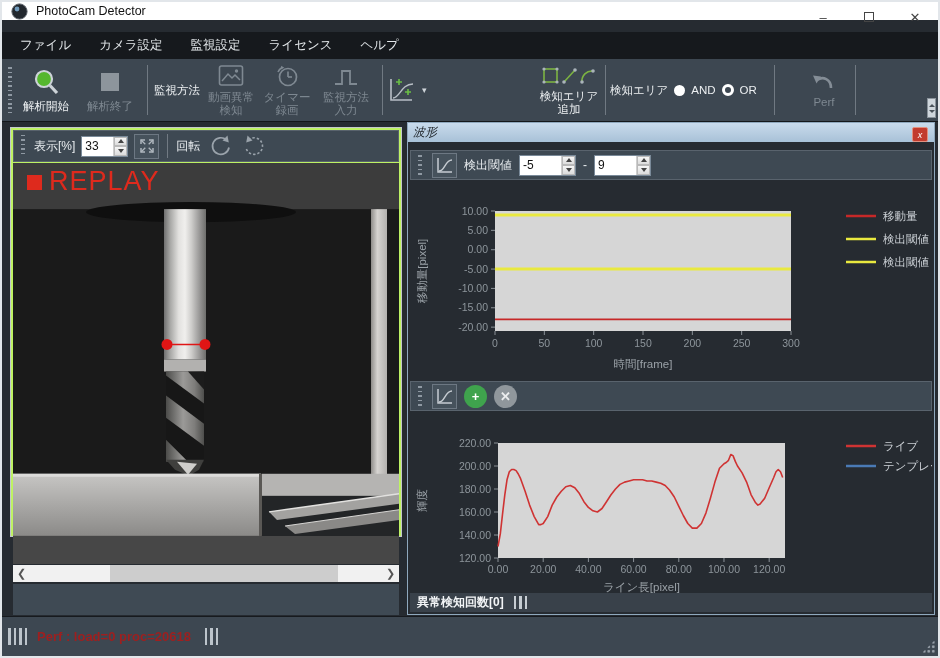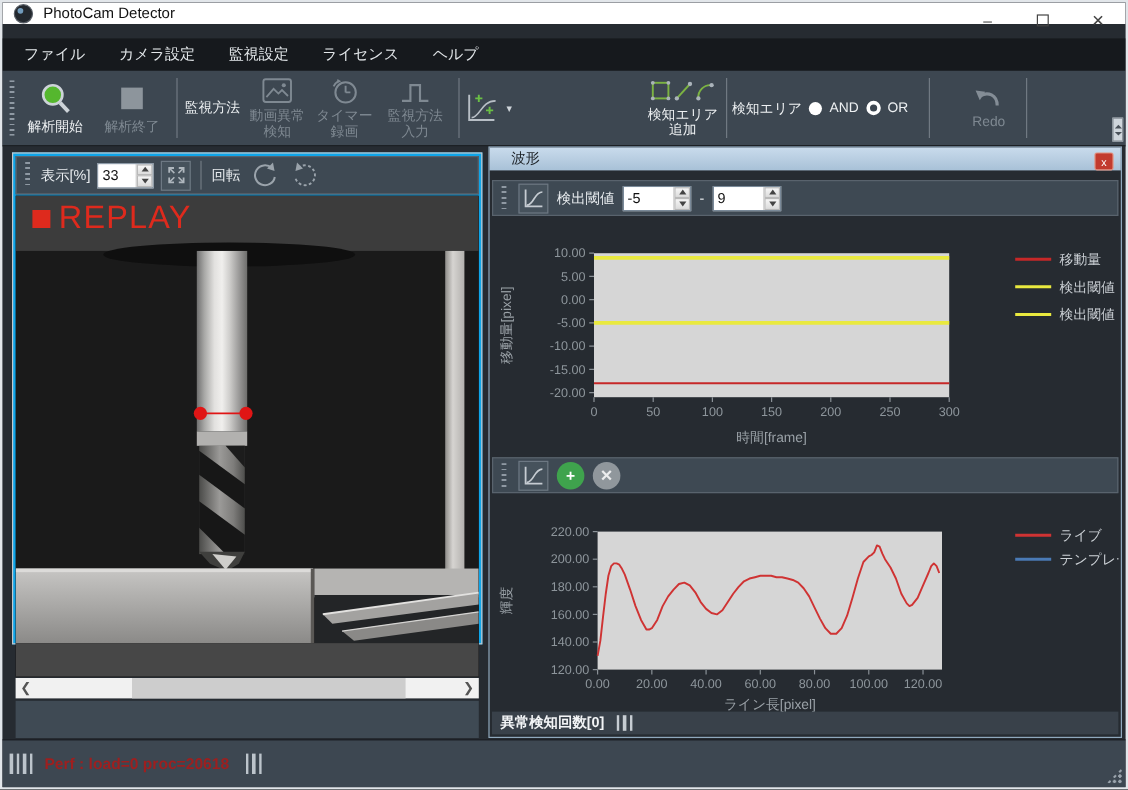--- a/index.html
+++ b/index.html
@@ -40,21 +40,21 @@
   .radio.ring { width:12px; height:12px; border:3.5px solid #fff; background:#3d4751; }
   .tb-overflow { position:absolute; right:2px; bottom:3px; width:9px; height:20px; background:#cfd6dc;
                  border:1px solid #8a939b; display:flex; flex-direction:column; align-items:center;
                  justify-content:center; gap:3px; }
   .tb-overflow i { width:0; height:0; border-left:3px solid transparent; border-right:3px solid transparent; }
   .tb-overflow i.u { border-bottom:3px solid #4a525a; }
   .tb-overflow i.d { border-top:3px solid #4a525a; }
 
   
   .left-panel { position:absolute; left:8px; top:125px; width:392px; height:410px;
-                background:#0ea5e9; border:1px solid #c4c8cc; padding:2px; }
+                background:#bef264; border:1px solid #c4c8cc; padding:2px; }
   .lp-toolbar { height:32px; background:#3e4953; border:1px solid #59636d; display:flex;
                 align-items:center; gap:6px; padding:0 4px; }
   .lp-toolbar .grip { height:22px; }
   .lp-label { color:#e8ecef; font-size:12px; }
   .spinner { display:flex; background:#fff; border:1px solid #7a8a99; height:21px; width:47px; }
   .spin-val { flex:1; min-width:0; border:none; outline:none; font-family:"Liberation Sans",sans-serif;
               font-size:12px; color:#111; padding:1px 3px; }
   .spin-btns { width:14px; display:flex; flex-direction:column; border-left:1px solid #cfcfcf; }
   .spin-btn { flex:1; background:linear-gradient(#f6f6f6,#dcdcdc); border:1px solid #b9b9b9;
               display:flex; align-items:center; justify-content:center; }
@@ -77,21 +77,21 @@
                     justify-content:center; color:#555; font-size:11px; }
   .hscroll .arrow.left { left:0; } .hscroll .arrow.right { right:0; }
   .hscroll .thumb { position:absolute; top:0; left:97px; width:228px; height:17px; background:#cdcdcd; }
   .lp-bottom { height:31px; margin-top:2px; background:#3f4a54; }
 
   
   .right-panel { position:absolute; left:405px; top:120px; width:528px; height:493px;
                  background:#262b31; border:1px solid #8fa8bd; }
   .rp-title { position:absolute; left:0; top:0; right:0; height:19px;
               background:linear-gradient(#c9dbec,#a8c1d7); display:flex; align-items:center;
-              padding-left:18px; font-size:12px; color:#1d2227; }
+              padding-left:5px; font-size:12px; color:#1d2227;font-style:italic; }
   .rp-close { position:absolute; right:6px; top:4px; width:16px; height:15px; background:#c23b2e;
               border:1px solid #e2907f; border-radius:2px; color:#fff; font-size:9px; display:flex;
               align-items:center; justify-content:center; }
   .rp-tb { position:absolute; left:2px; right:2px; height:30px; background:#3e4953;
            border:1px solid #59636d; display:flex; align-items:center; gap:7px; padding:0 4px; }
   .rp-tb .grip { height:20px; }
   .rp-tb1 { top:27px; } .rp-tb2 { top:258px; }
   .rp-label { color:#e8ecef; font-size:12px; }
   .dash { color:#e8ecef; font-size:12px; }
   .round-btn { width:23px; height:23px; border-radius:50%; border:none; display:flex; align-items:center;
@@ -240,21 +240,21 @@
       <span>OR</span>
     </div>
 
     <span class="vsep"></span>
 
     <div class="tbtn disabled" style="width:54px; margin-left:18px;">
       <svg class="ticon" width="26" height="22" viewBox="0 0 26 22">
         <path d="M20,17 C20,8 12,5 6,9" fill="none" stroke="#848d96" stroke-width="2.6"></path>
         <polygon points="2,4.5 10,5.5 5.5,12.5" fill="#848d96"></polygon>
       </svg>
-      <span>Redo</span>
+      <span>Perf</span>
     </div>
 
 
     <span class="vsep"></span>
 
     <div class="tb-overflow">
         <i class="u"></i>
         <i class="d"></i>
       </div>
   </div>

